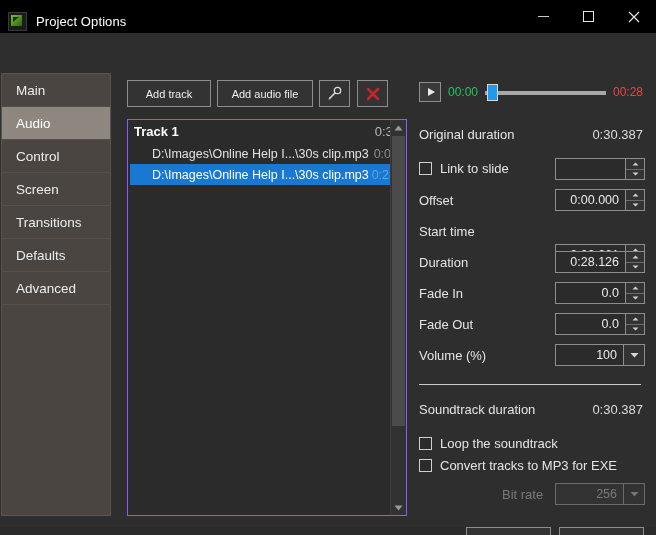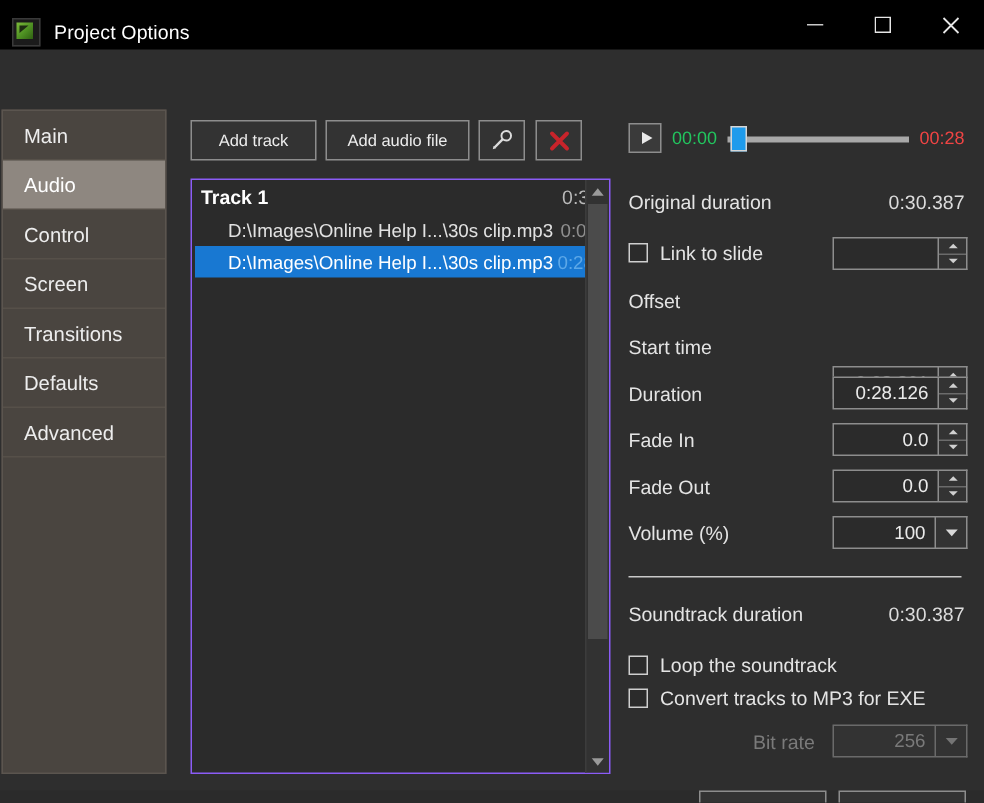--- a/index.html
+++ b/index.html
@@ -412,20 +412,36 @@
             <svg width="7" height="4" viewBox="0 0 7 4">
               <path d="M0.5 0.5 L6.5 0.5 L3.5 3.5 Z" fill="#d0d0d0"></path>
             </svg>
           </div>
       </div>
     </div>
 
     <div class="row" style="top:116px">
       <span class="label">Offset</span>
     </div>
+    <div class="field" style="left:140px; top:116px; width:90px;">
+      <div class="box">0:00.000</div>
+      <div class="spin">
+        <div>
+            <svg width="7" height="4" viewBox="0 0 7 4">
+              <path d="M3.5 0.5 L6.5 3.5 L0.5 3.5 Z" fill="#d0d0d0"></path>
+            </svg>
+          </div>
+        <div class="sep"></div>
+        <div>
+            <svg width="7" height="4" viewBox="0 0 7 4">
+              <path d="M0.5 0.5 L6.5 0.5 L3.5 3.5 Z" fill="#d0d0d0"></path>
+            </svg>
+          </div>
+      </div>
+    </div>
 
     <div class="row" style="top:147px">
       <span class="label">Start time</span>
     </div>
     <div class="field" style="left:140px; top:147px; width:90px;margin-top:24px;">
       <div class="box">0:02.261</div>
       <div class="spin">
         <div>
             <svg width="7" height="4" viewBox="0 0 7 4">
               <path d="M3.5 0.5 L6.5 3.5 L0.5 3.5 Z" fill="#d0d0d0"></path>

